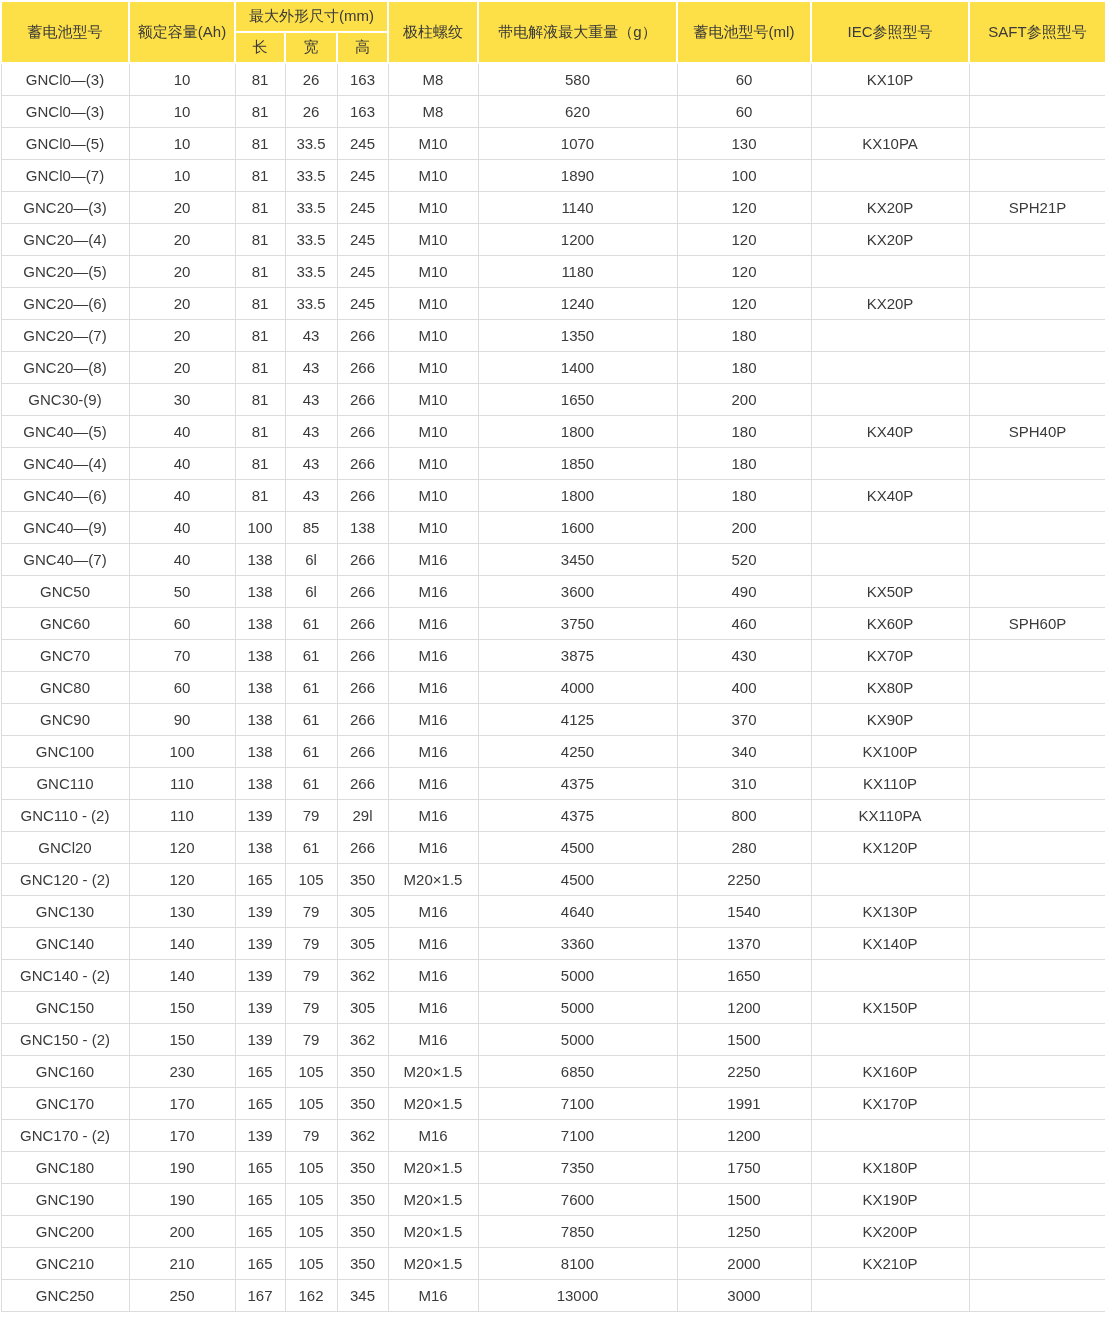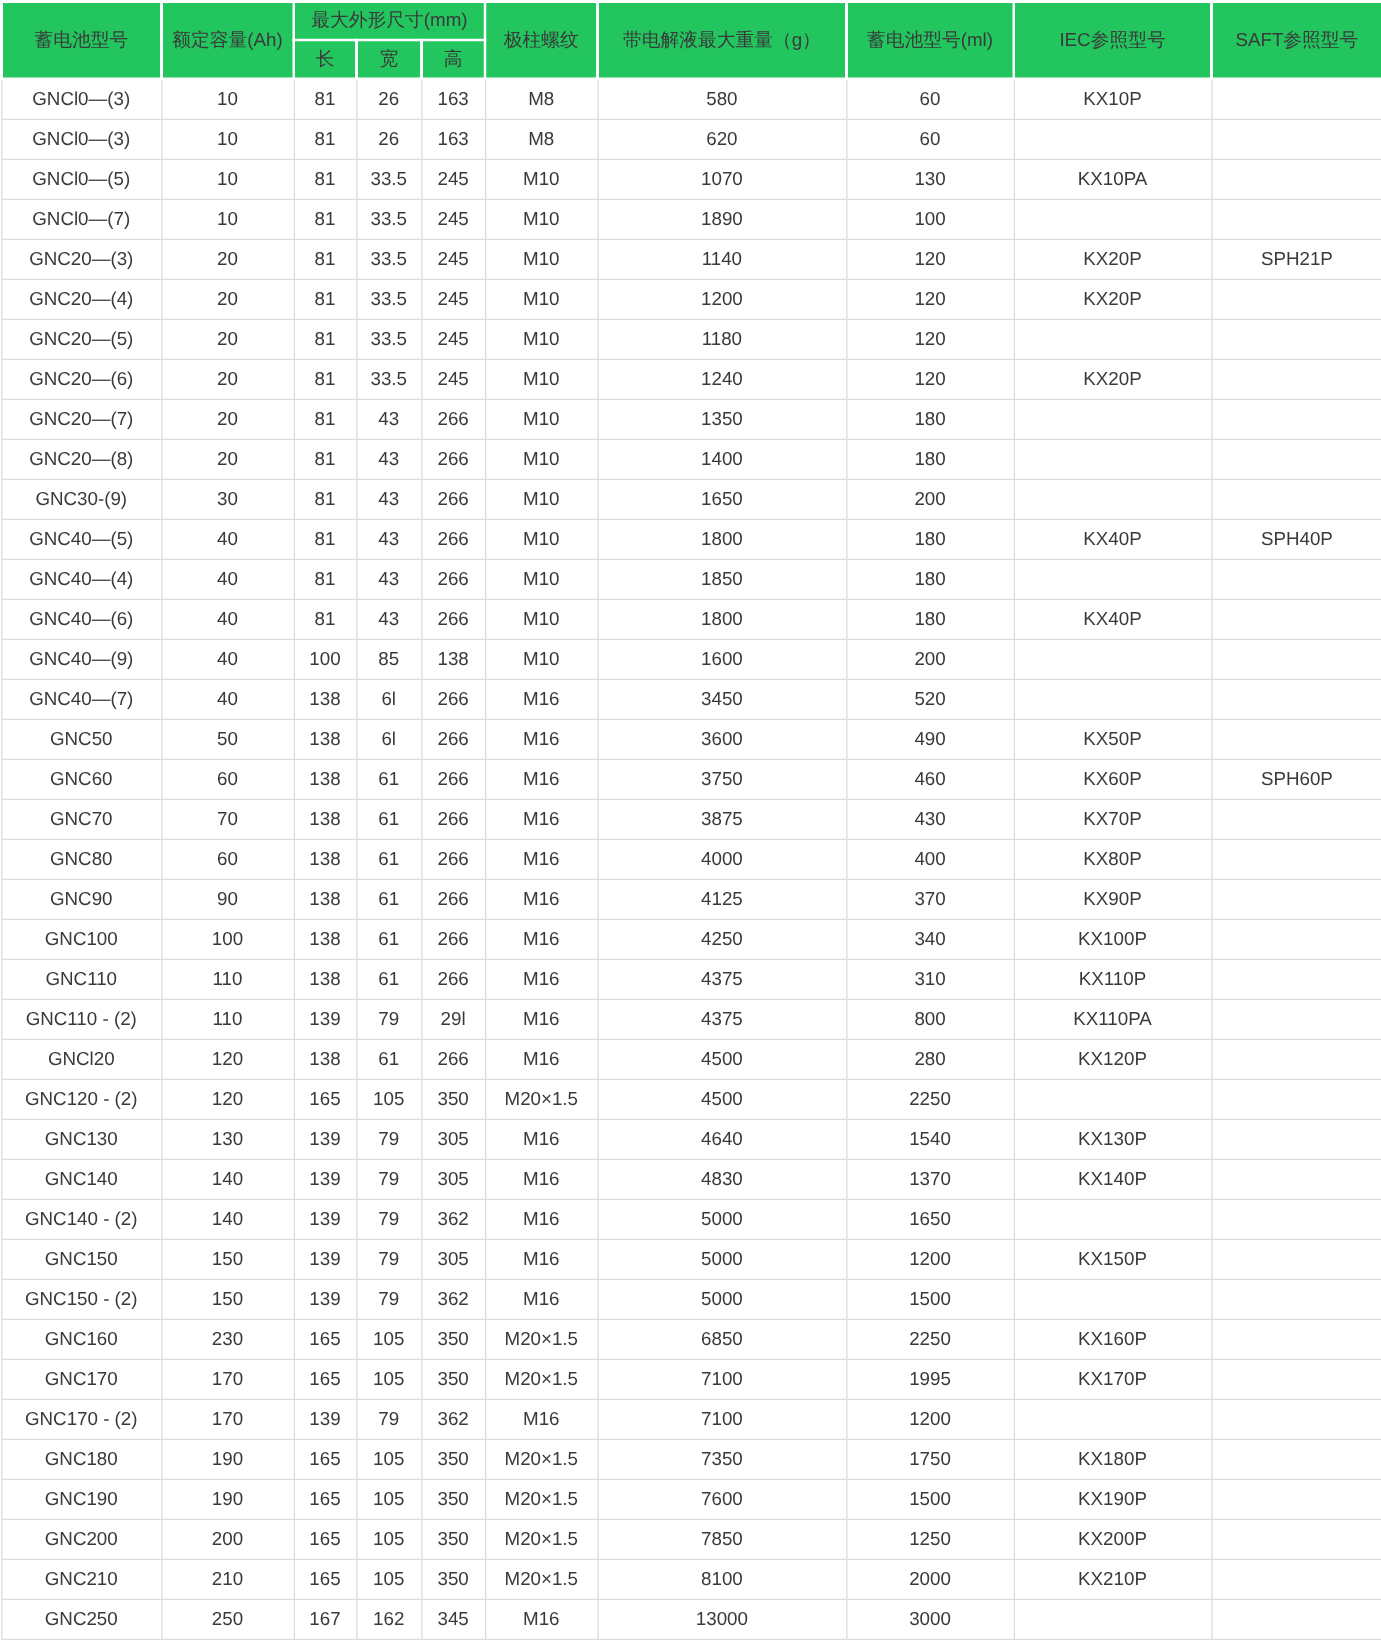--- a/index.html
+++ b/index.html
@@ -6,21 +6,21 @@
   .page {
     width:1105px;
     font-family:"Liberation Sans","DejaVu Sans",sans-serif;
   }
   table.battery-table {
     width:1105px;
     border-collapse:collapse;
     table-layout:fixed;
   }
   table.battery-table th {
-    background:#22c55e;
+    background:#fde047;
     border:2px solid #ffffff;
     font-weight:normal;
     font-size:15px;
     color:#3a3a3a;
     height:29px;
     text-align:center;
     vertical-align:middle;
     padding:0 2px;
     overflow:hidden;
     white-space:nowrap;
@@ -397,21 +397,21 @@
           <td>KX130P</td>
           <td></td>
         </tr>
         <tr>
           <td>GNC140</td>
           <td>140</td>
           <td>139</td>
           <td>79</td>
           <td>305</td>
           <td>M16</td>
-          <td>4830</td>
+          <td>3360</td>
           <td>1370</td>
           <td>KX140P</td>
           <td></td>
         </tr>
         <tr>
           <td>GNC140 - (2)</td>
           <td>140</td>
           <td>139</td>
           <td>79</td>
           <td>362</td>
@@ -458,21 +458,21 @@
           <td></td>
         </tr>
         <tr>
           <td>GNC170</td>
           <td>170</td>
           <td>165</td>
           <td>105</td>
           <td>350</td>
           <td>M20×1.5</td>
           <td>7100</td>
-          <td>1995</td>
+          <td>1991</td>
           <td>KX170P</td>
           <td></td>
         </tr>
         <tr>
           <td>GNC170 - (2)</td>
           <td>170</td>
           <td>139</td>
           <td>79</td>
           <td>362</td>
           <td>M16</td>

